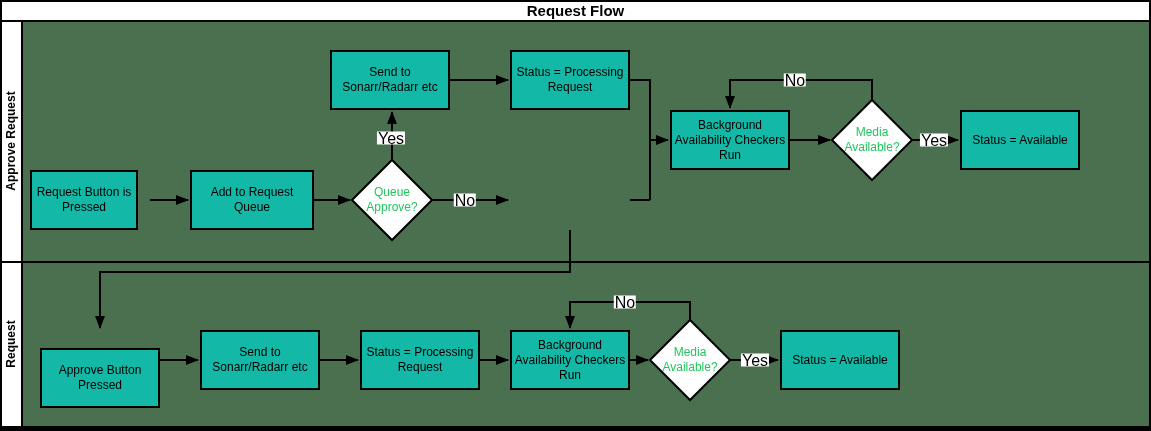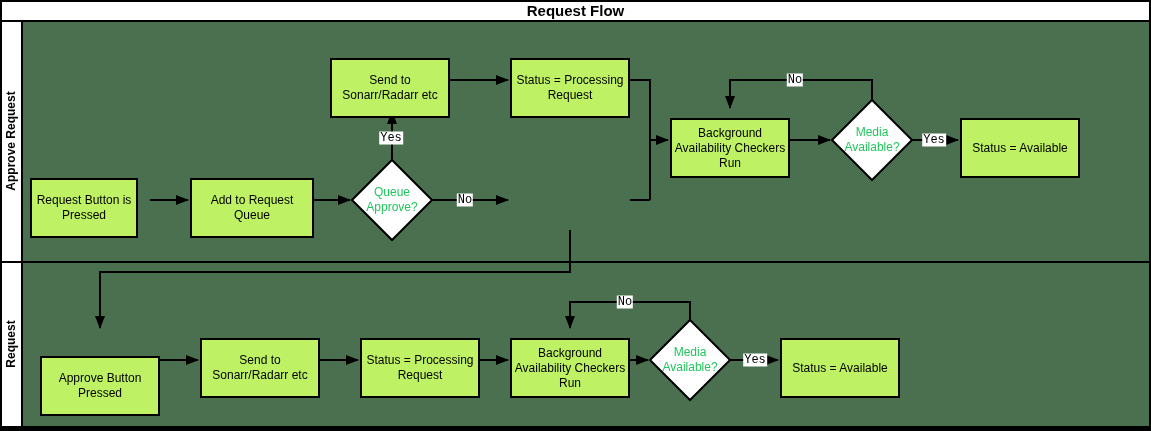--- a/index.html
+++ b/index.html
@@ -7,27 +7,27 @@
   .stage{position:relative;width:1151px;height:431px;background:#000;overflow:hidden;}
   .canvas-bg{position:absolute;left:0;top:0;right:0;height:428px;background:#4a7050;}
   .titlebar{position:absolute;left:0;top:0;right:0;height:20px;background:#fff;border-bottom:2px solid #000;
             display:flex;align-items:center;justify-content:center;font-weight:bold;font-size:15px;color:#000;}
   .lane-col{position:absolute;left:0;top:22px;bottom:3px;width:21px;background:#fff;border-right:2px solid #000;}
   .lane-divider{position:absolute;left:0;right:0;top:261px;height:2px;background:#000;}
   .lane-label{position:absolute;white-space:nowrap;font-weight:bold;font-size:12px;color:#000;
               transform:translate(-50%,-50%) rotate(-90deg);}
   .frame{position:absolute;left:0;top:0;right:0;height:428px;border:2px solid #000;box-sizing:border-box;pointer-events:none;}
   svg.edges{position:absolute;left:0;top:0;width:1151px;height:431px;}
-  .node{position:absolute;box-sizing:border-box;background:#bef264;border:2px solid #000;
+  .node{position:absolute;box-sizing:border-box;background:#14b8a6;border:2px solid #000;
         display:flex;align-items:center;justify-content:center;text-align:center;
-        font-size:12px;line-height:1.25;color:#000;white-space:pre-line;padding:1px;margin-top:8px;}
+        font-size:12px;line-height:1.25;color:#000;white-space:pre-line;padding:1px;}
   .dlabel{position:absolute;transform:translate(-50%,-50%);text-align:center;font-size:12px;
           line-height:1.25;color:#22c55e;white-space:pre-line;width:90px;}
   .elabel{position:absolute;transform:translate(-50%,-50%);background:#fff;color:#000;
-          font-size:12px;line-height:13px;padding:0 1px;font-family:Liberation Mono, monospace;}
+          font-size:16px;line-height:13px;padding:0 1px;}
 </style>
 </head>
 <body>
 
 <div class="stage">
 
   <div class="canvas-bg"></div>
 
   <svg class="edges" viewBox="0 0 1151 431">
     <defs>

